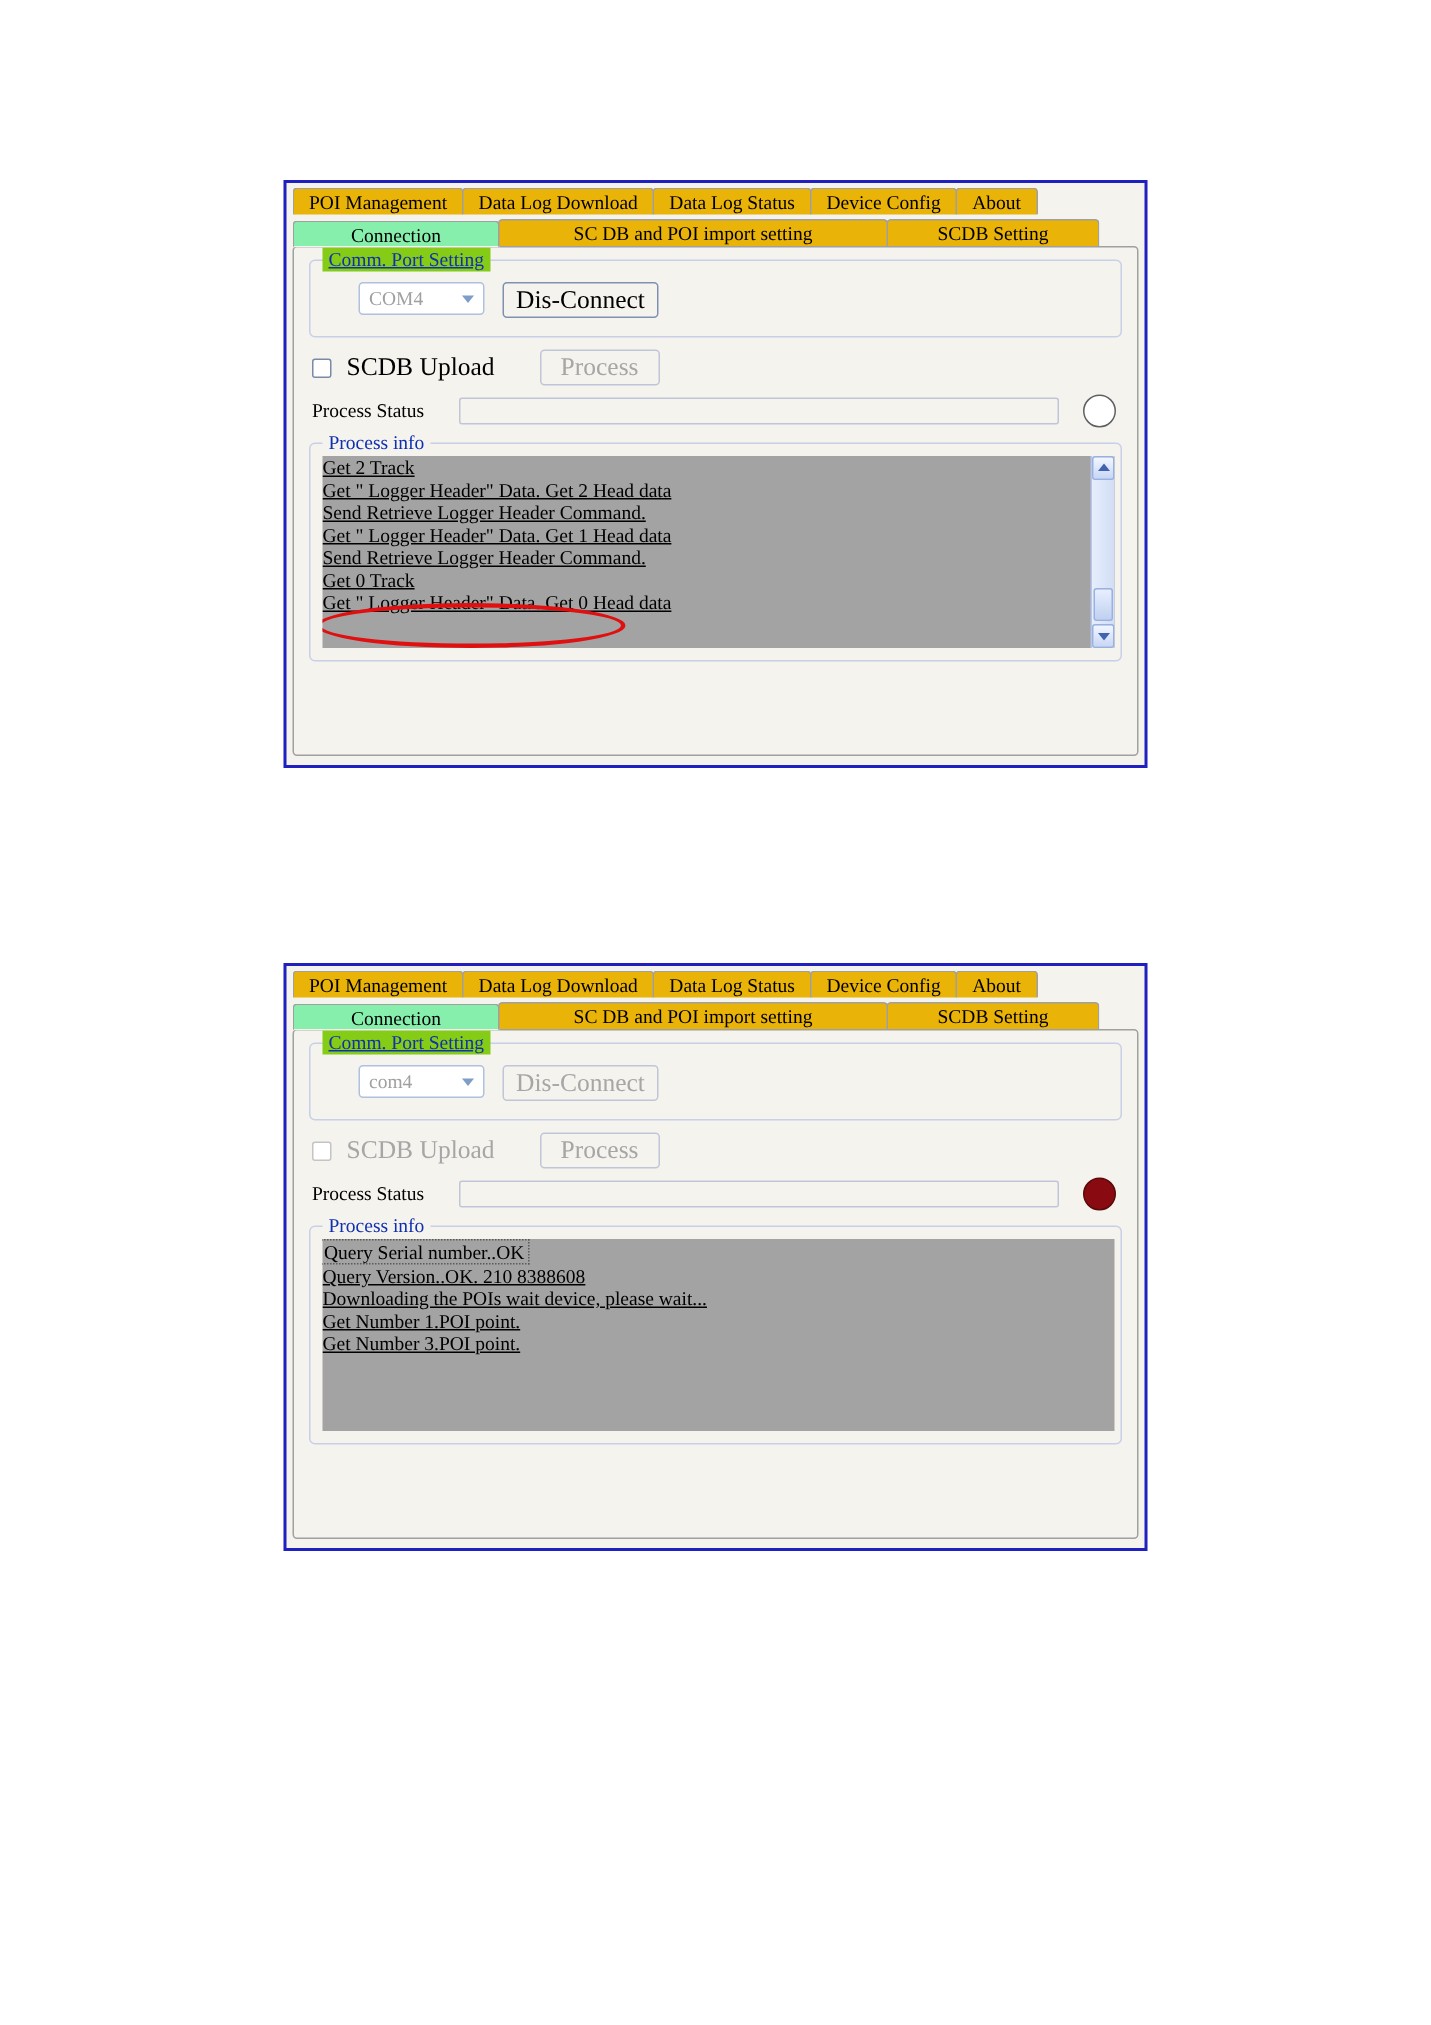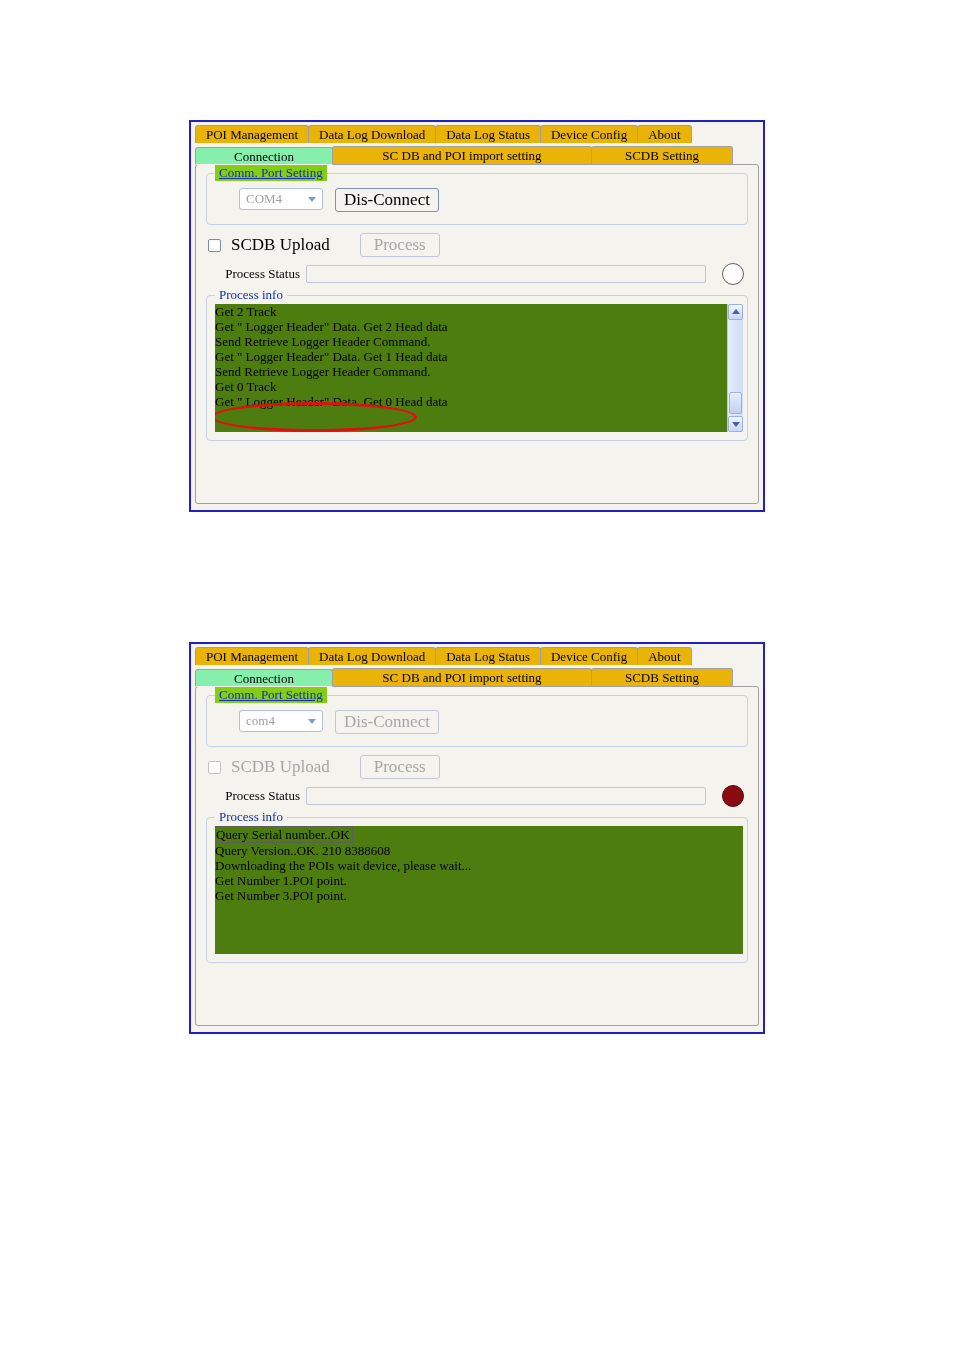--- a/index.html
+++ b/index.html
@@ -105,21 +105,20 @@
     width: 13px; height: 13px;
     border: 1px solid #7a8aa8;
     background: #fff;
     border-radius: 2px;
     display: inline-block;
   }
   .scdb-label { font-size: 17px; }
   .status-row {
     display: flex; align-items: center; gap: 6px;
     margin: 6px 0 6px 2px;
-    text-align: right;
   }
   .status-label { width: 92px; }
   .status-field {
     flex: 1;
     height: 18px;
     border: 1px solid #c0c6d8;
     background: #f5f3ee;
     border-radius: 2px;
   }
   .circle {
@@ -141,22 +140,23 @@
     position: absolute;
     top: -9px; left: 8px;
     background: #f5f3ee;
     padding: 0 4px;
     color: #1030b0;
   }
   .log-box {
     position: relative;
     height: 128px;
     border: none;
-    background: #4d7c0f;
+    background: #a3a3a3;
     overflow: hidden;
+    text-decoration: underline;
   }
   .log-box.with-scroll { padding-right: 18px; }
   .log-lines { padding: 0 0 0 0; line-height: 15px; font-size: 13px; }
   .log-lines div { white-space: nowrap; }
   .scrollbar {
     position: absolute; right: 0; top: 0; bottom: 0; width: 16px;
     background: linear-gradient(to right, #e6eefc, #d2ddf5);
     border-left: 1px solid #b8c6e8;
     display: flex; flex-direction: column; justify-content: space-between;
   }

